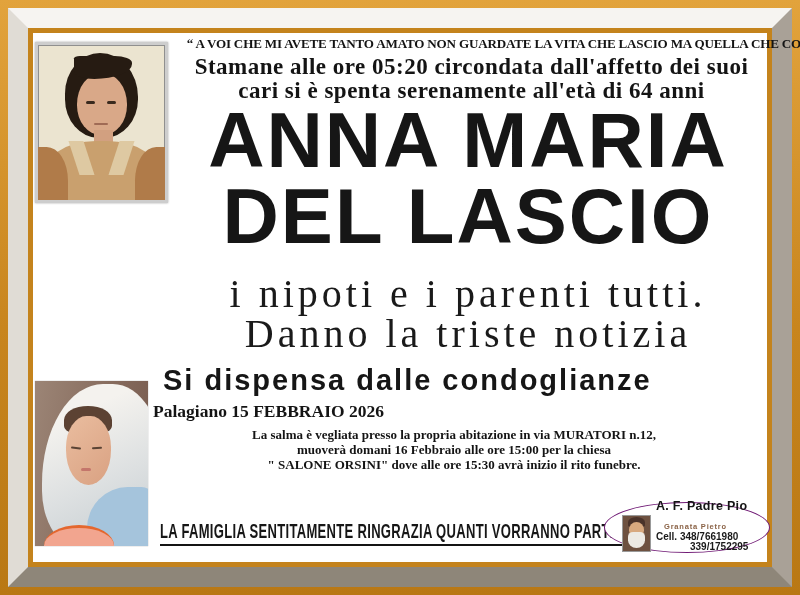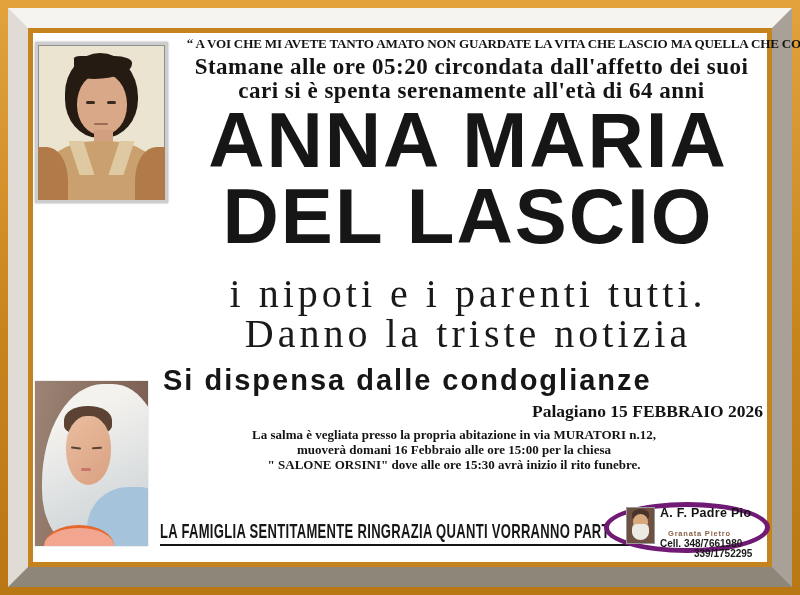--- a/index.html
+++ b/index.html
@@ -62,21 +62,21 @@
     font-family:"Liberation Sans", sans-serif; font-weight:700; font-size:78px;
     line-height:0.97; letter-spacing:2px; color:#161616; }
 
   .notice{ position:absolute; left:136px; right:0; top:241px; text-align:center;
     font-size:40px; letter-spacing:4px; line-height:1.0; color:#1A1A1A; }
 
   .condolence{ position:absolute; left:130px; right:0; top:331px; text-align:left;
     font-family:"Liberation Sans", sans-serif; font-weight:700; font-size:29px;
     letter-spacing:2px; color:#161616; }
 
-  .dateline{ position:absolute; left:120px; right:4px; top:368px; text-align:right;
+  .dateline{ position:absolute; left:120px; right:4px; top:368px; text-align:left;
     font-weight:700; font-size:17.5px; letter-spacing:0px; }
 
   .funeral{ position:absolute; left:112px; right:4px; top:394px; text-align:center;
     font-weight:700; font-size:13px; line-height:1.17; }
 
   
   .photo-madonna{
     position:absolute; left:2px; top:348px; width:113px; height:165px;
     background:linear-gradient(100deg,#9C8576 0%,#84695B 60%,#75594E 100%);
     overflow:hidden; box-shadow:0 0 1px rgba(0,0,0,.4);
@@ -97,22 +97,22 @@
     background:#F2A58F; border-top:3px solid #E4672E; border-radius:60% 60% 0 0 / 100% 100% 0 0; }
 
   
   .thanks{ position:absolute; left:127px; top:486px;
     font-family:"Liberation Sans", sans-serif; font-weight:700; font-size:21px;
     white-space:nowrap; transform:scaleX(0.62); transform-origin:left center;
     border-bottom:2.5px solid #141414; padding-bottom:1px; letter-spacing:0.5px; color:#161616; }
 
   
   .logo{ position:absolute; left:571px; top:469px; width:166px; height:51px;
-    background:#fff; border:5px solid #701a75; border-radius:50%;
-    display:flex; align-items:flex-start; padding-left:17px; }
+    background:#fff; border:1px solid #701a75; border-radius:50%;
+    display:flex; align-items:flex-end; padding-left:17px; }
   .pp-photo{ width:29px; height:37px; background:#6E5140; border:1px solid #999;
     position:relative; overflow:hidden; flex:0 0 auto; }
   .pp-cap{ position:absolute; left:18%; top:2%; width:64%; height:30%;
     background:#4A332A; border-radius:50% 50% 20% 20%; }
   .pp-face{ position:absolute; left:22%; top:18%; width:56%; height:45%;
     background:#D8A97F; border-radius:50%; }
   .pp-beard{ position:absolute; left:18%; top:45%; width:64%; height:45%;
     background:#EDEAE4; border-radius:30% 30% 50% 50%; }
   .logo-text{ padding-left:5px; line-height:1; font-family:"Liberation Sans", sans-serif; }
   .pp-name{ font-weight:700; font-size:12.5px; color:#141414; letter-spacing:0.3px; }

